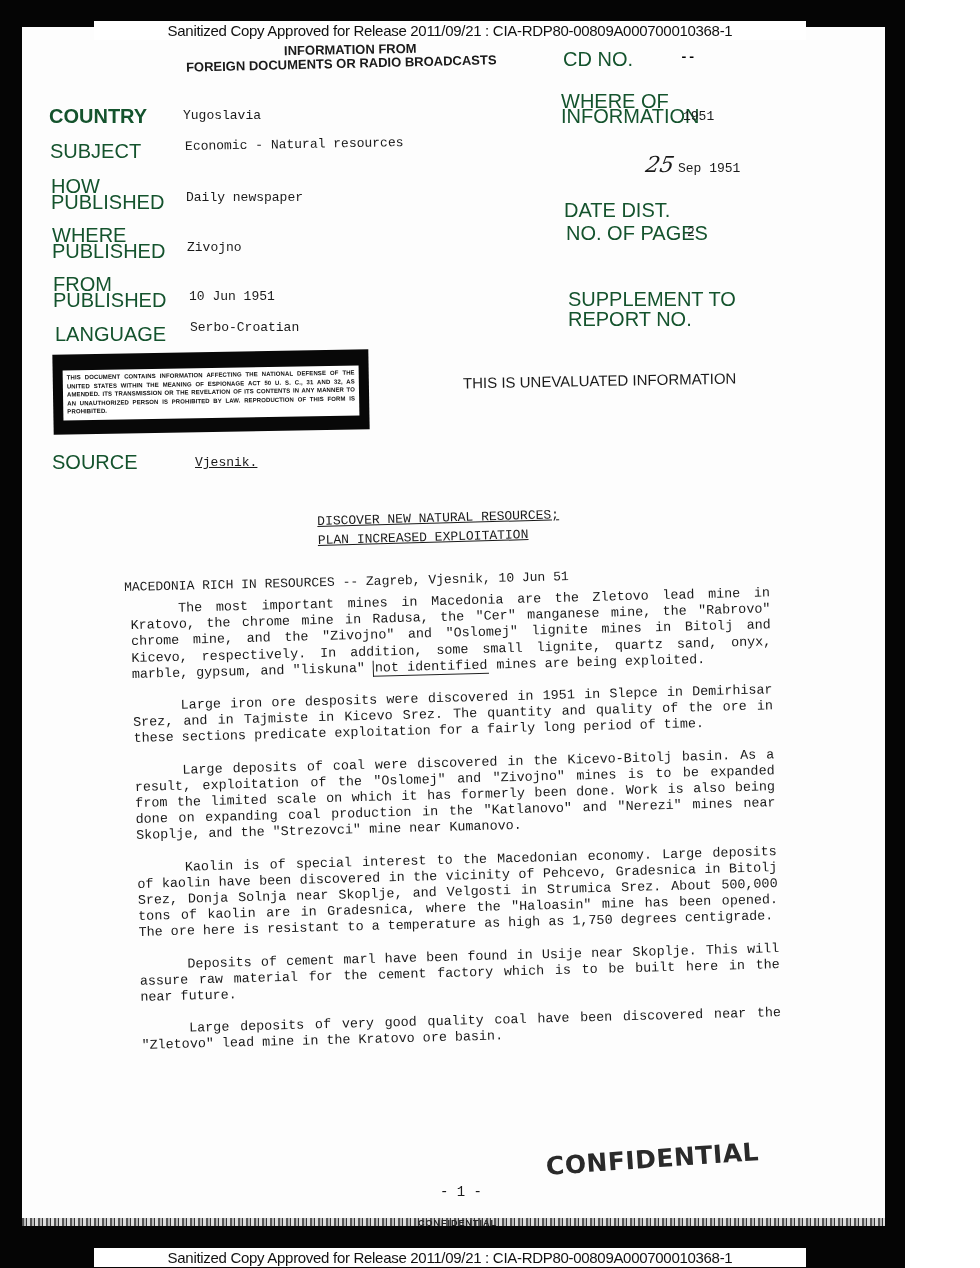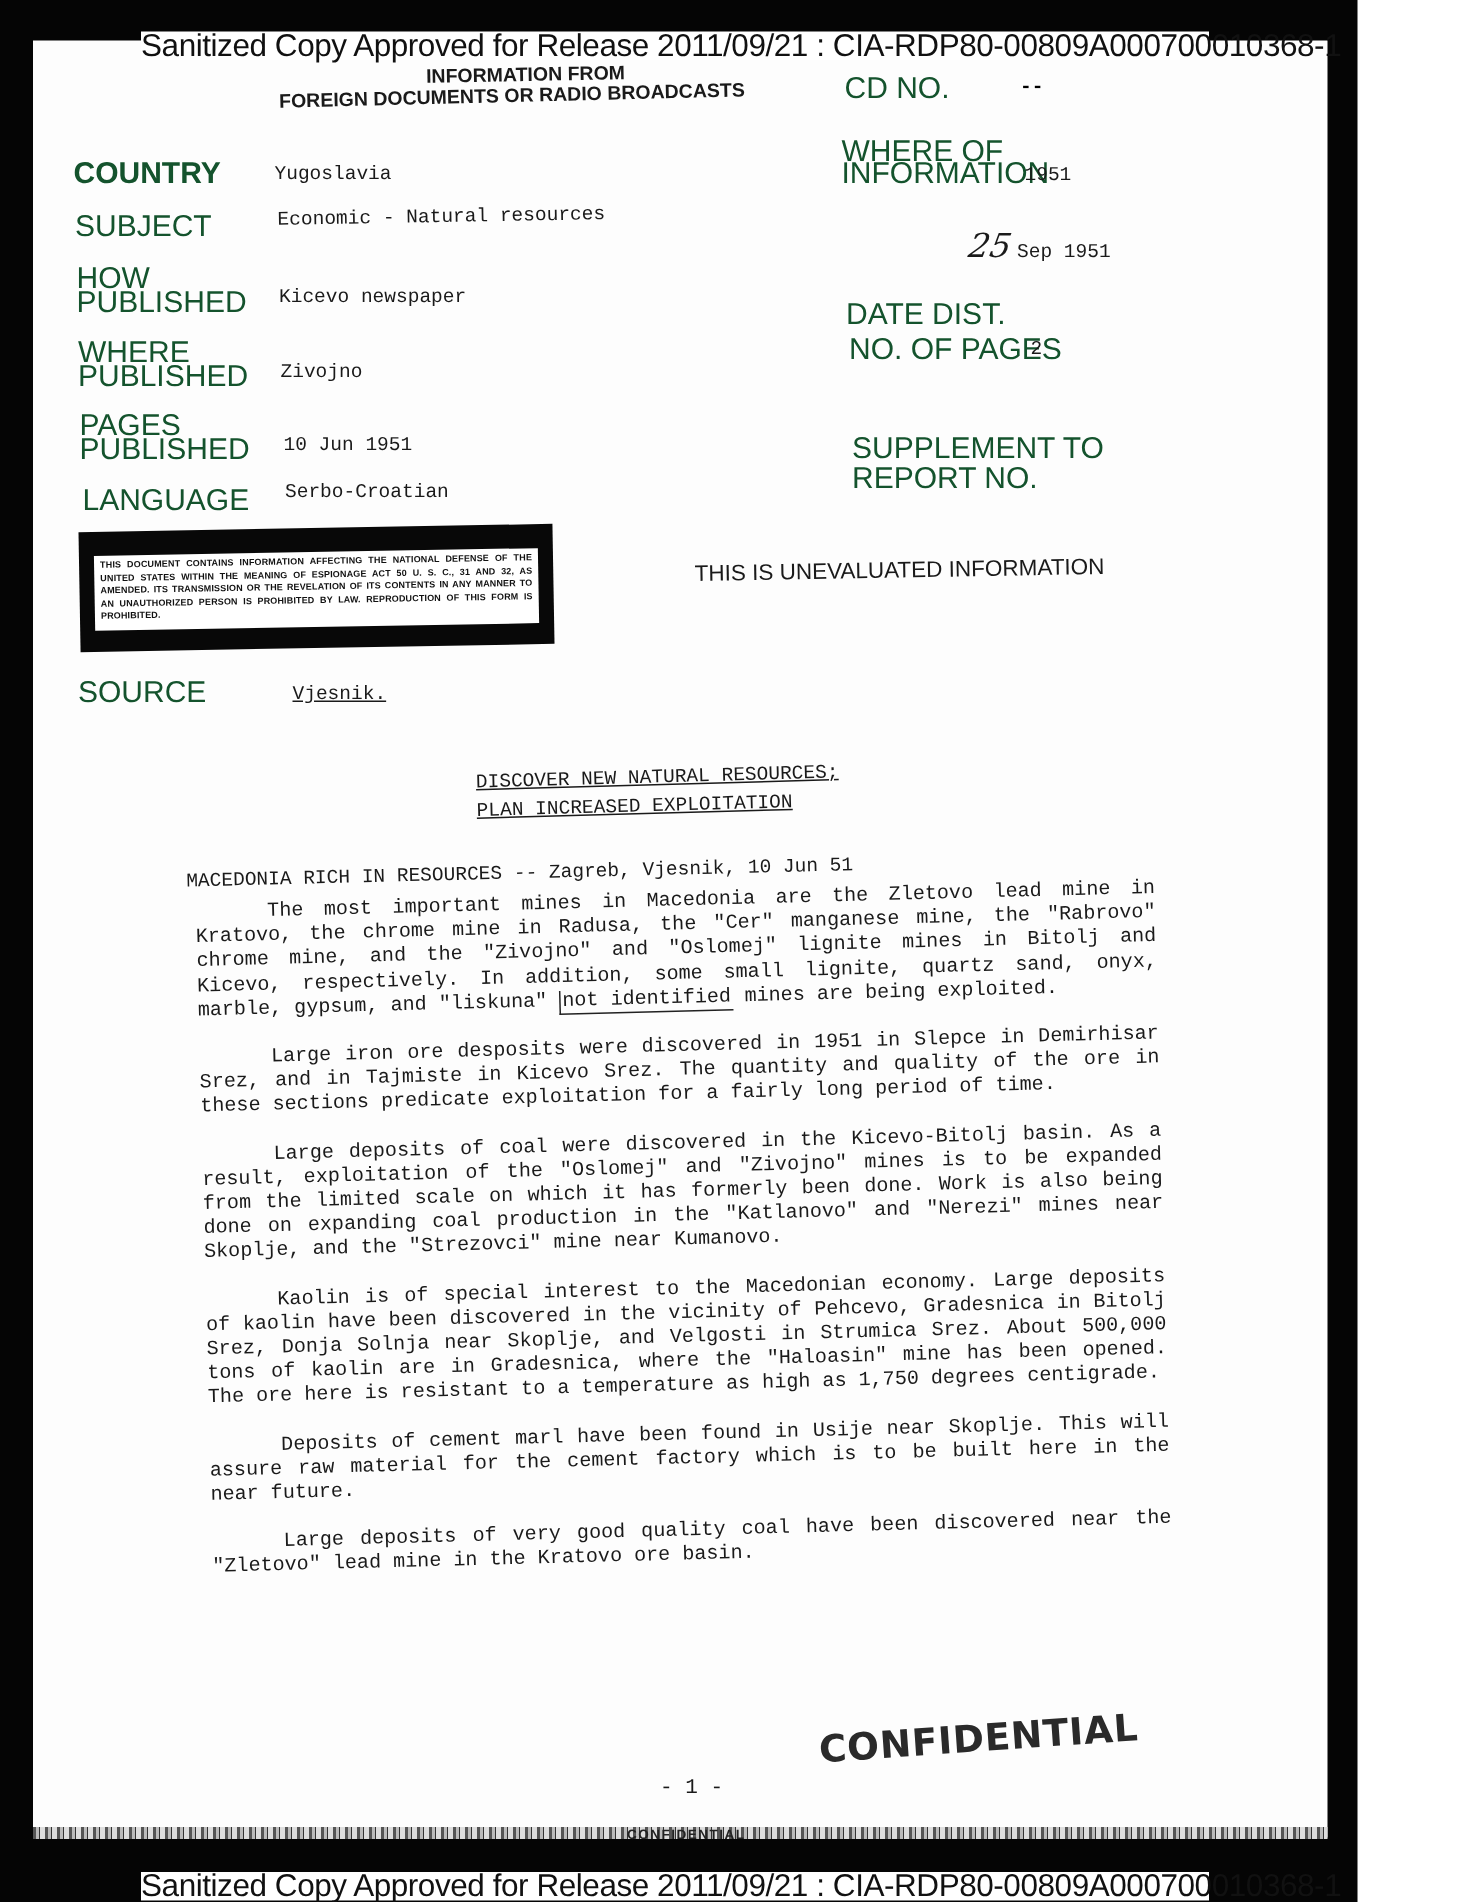--- a/index.html
+++ b/index.html
@@ -12,21 +12,21 @@
     background: #050505;
   }
   .page {
     position: absolute; left: 22px; top: 27px; width: 863px; height: 1198px;
     background: #fdfdfd;
   }
   .release-banner {
     position: absolute; left: 94px; width: 712px; height: 19px;
     background: #ffffff;
     font-family: "Liberation Sans", sans-serif;
-    font-size: 21px; line-height: 19px; color: #111;
+    font-size: 15px; line-height: 19px; color: #111;
     text-align: center; white-space: nowrap; letter-spacing: -0.3px;
   }
   .release-banner.top { top: 21px; }
   .release-banner.bottom { top: 1248px; }
 
   .hdr {
     position: absolute; font-family: "Liberation Sans", sans-serif;
     font-weight: bold; color: #1a1a1a; white-space: nowrap;
   }
   .label {
@@ -114,27 +114,27 @@
 <div class="cd-dash">--</div>
 
 <div class="label" style="left:49px;top:108px;font-weight:bold;">COUNTRY</div>
 <div class="val" style="left:183px;top:108px;">Yugoslavia</div>
 
 <div class="label" style="left:50px;top:143px;">SUBJECT</div>
 <div class="val" style="left:185px;top:137px;transform:rotate(-1deg);">Economic - Natural resources</div>
 
 <div class="label" style="left:51px;top:178px;">HOW</div>
 <div class="label" style="left:51px;top:194px;">PUBLISHED</div>
-<div class="val" style="left:186px;top:190px;">Kicevo newspaper</div>
+<div class="val" style="left:186px;top:190px;">Daily newspaper</div>
 
 <div class="label" style="left:52px;top:227px;">WHERE</div>
 <div class="label" style="left:52px;top:243px;">PUBLISHED</div>
 <div class="val" style="left:187px;top:240px;">Zivojno</div>
 
-<div class="label" style="left:53px;top:276px;">PAGES</div>
+<div class="label" style="left:53px;top:276px;">FROM</div>
 <div class="label" style="left:53px;top:292px;">PUBLISHED</div>
 <div class="val" style="left:189px;top:289px;">10 Jun 1951</div>
 
 <div class="label" style="left:55px;top:326px;">LANGUAGE</div>
 <div class="val" style="left:190px;top:320px;">Serbo-Croatian</div>
 
 <div class="label" style="left:561px;top:93px;">WHERE OF</div>
 <div class="label" style="left:561px;top:108px;">INFORMATION</div>
 <div class="val" style="left:683px;top:109px;">1951</div>
 

